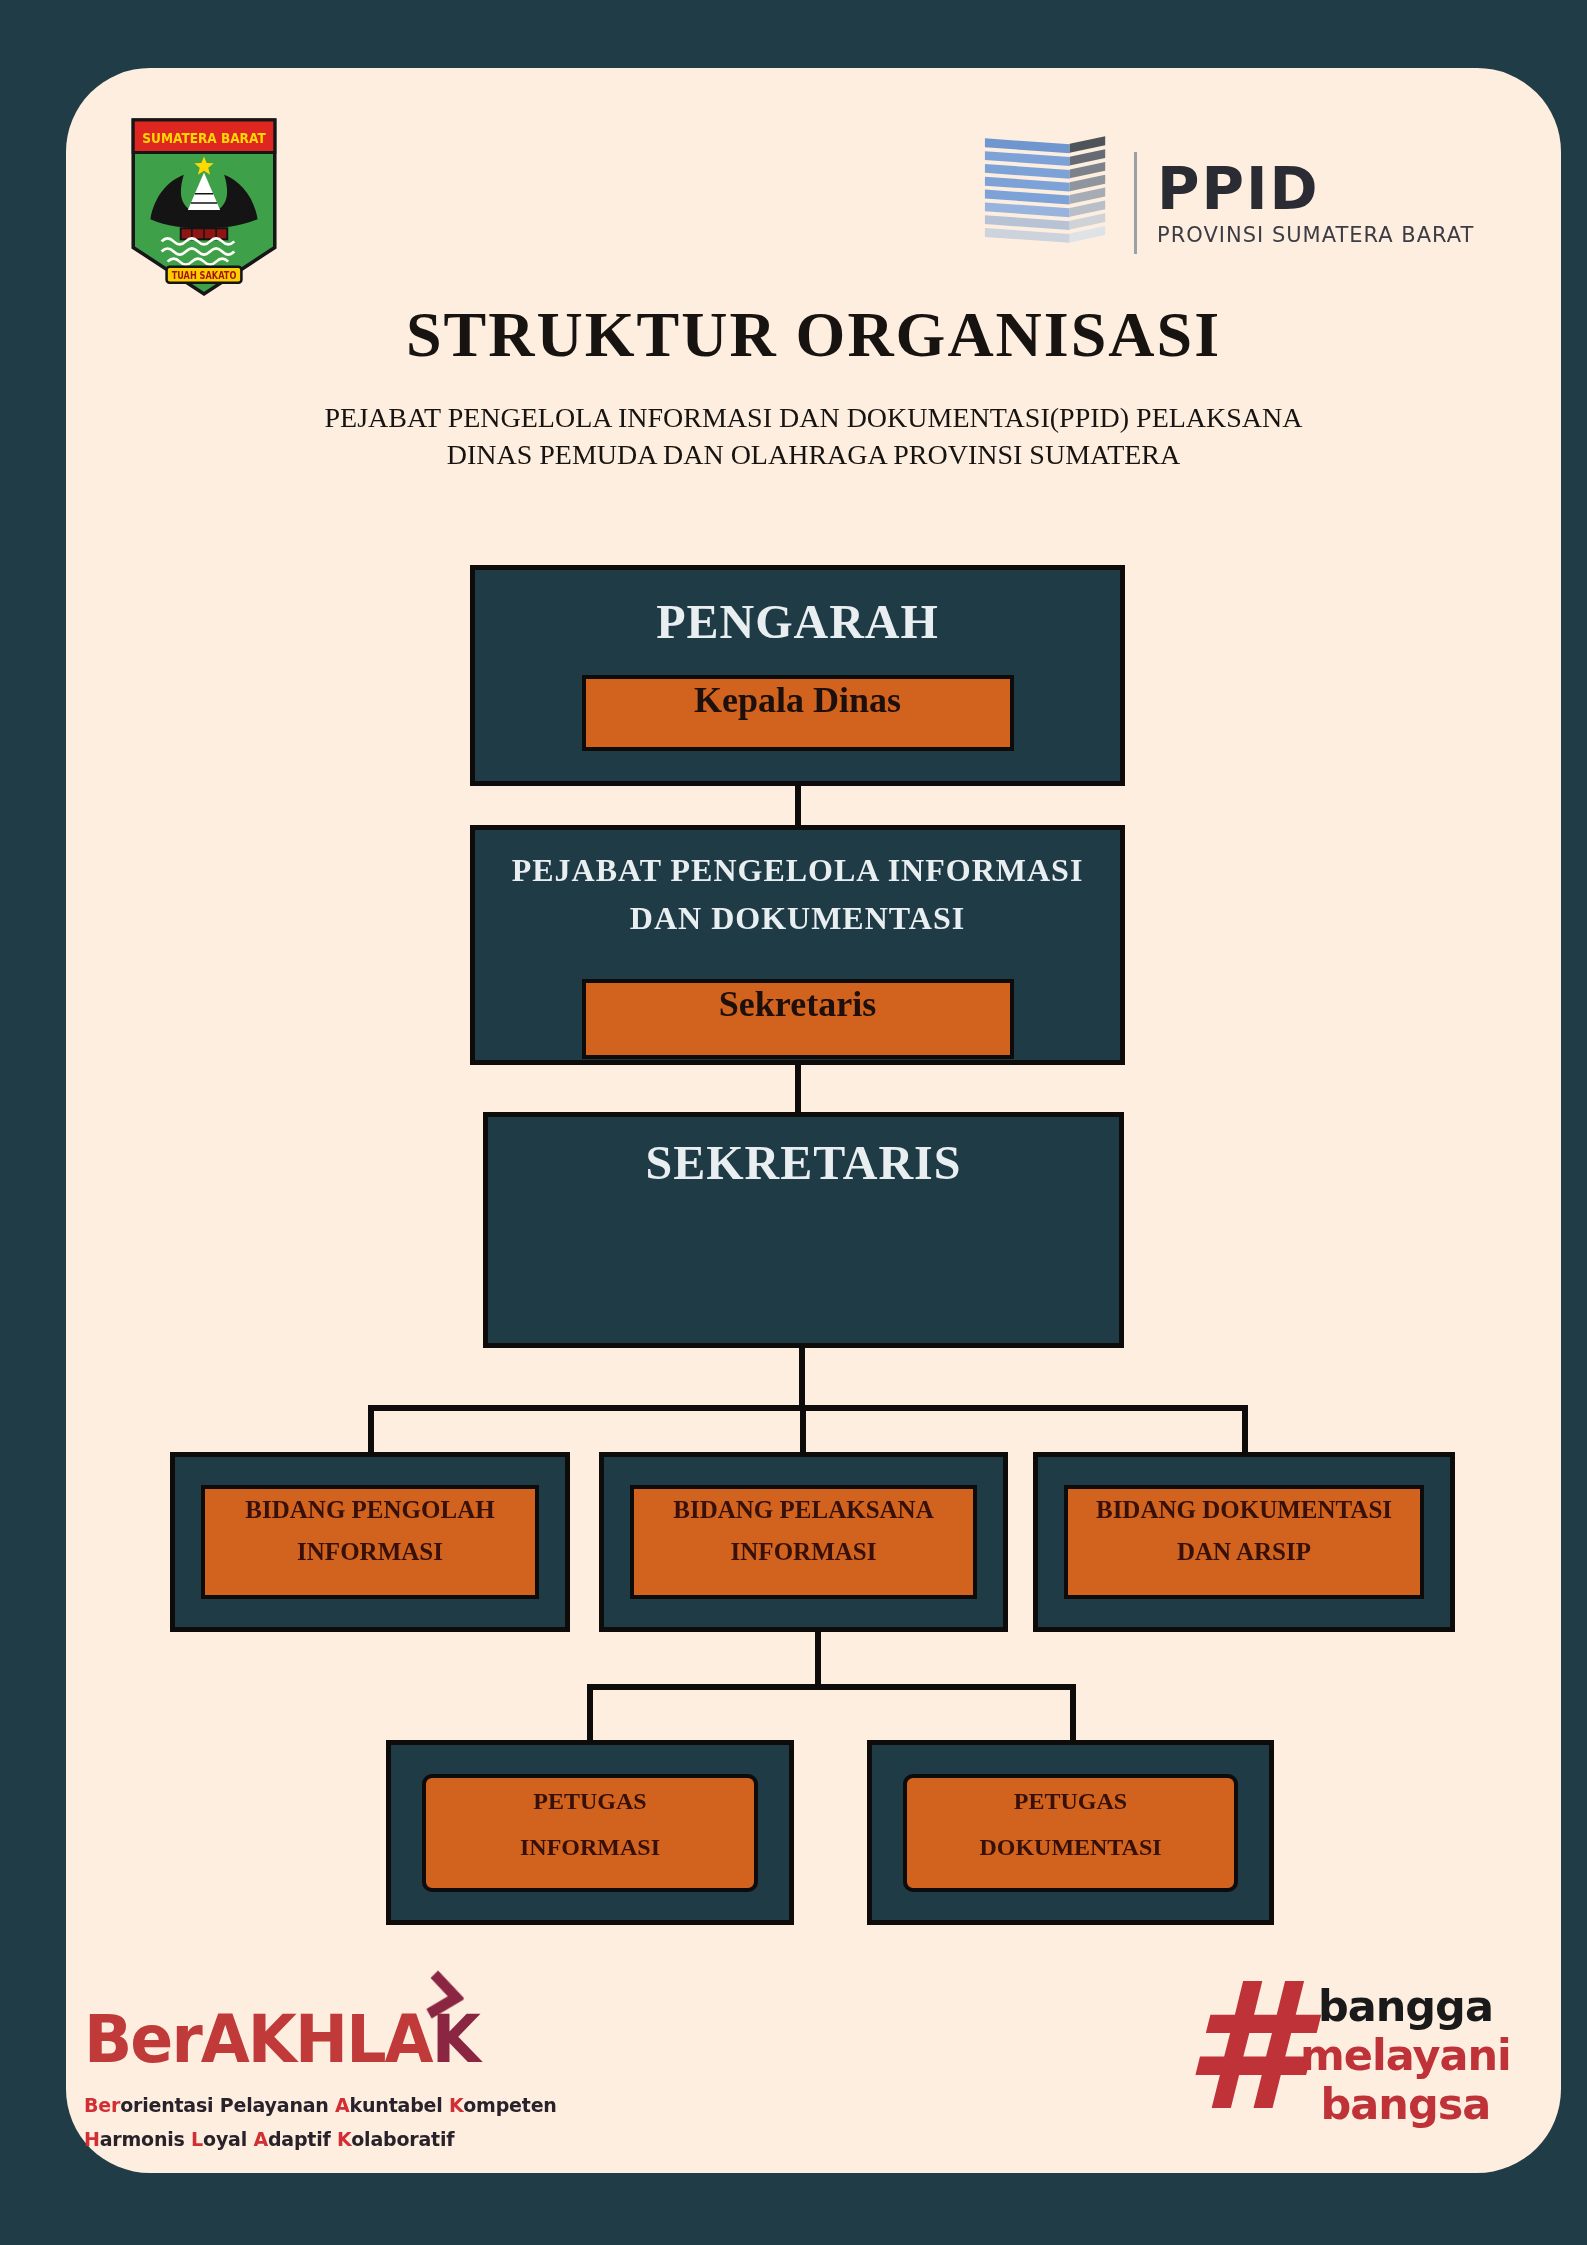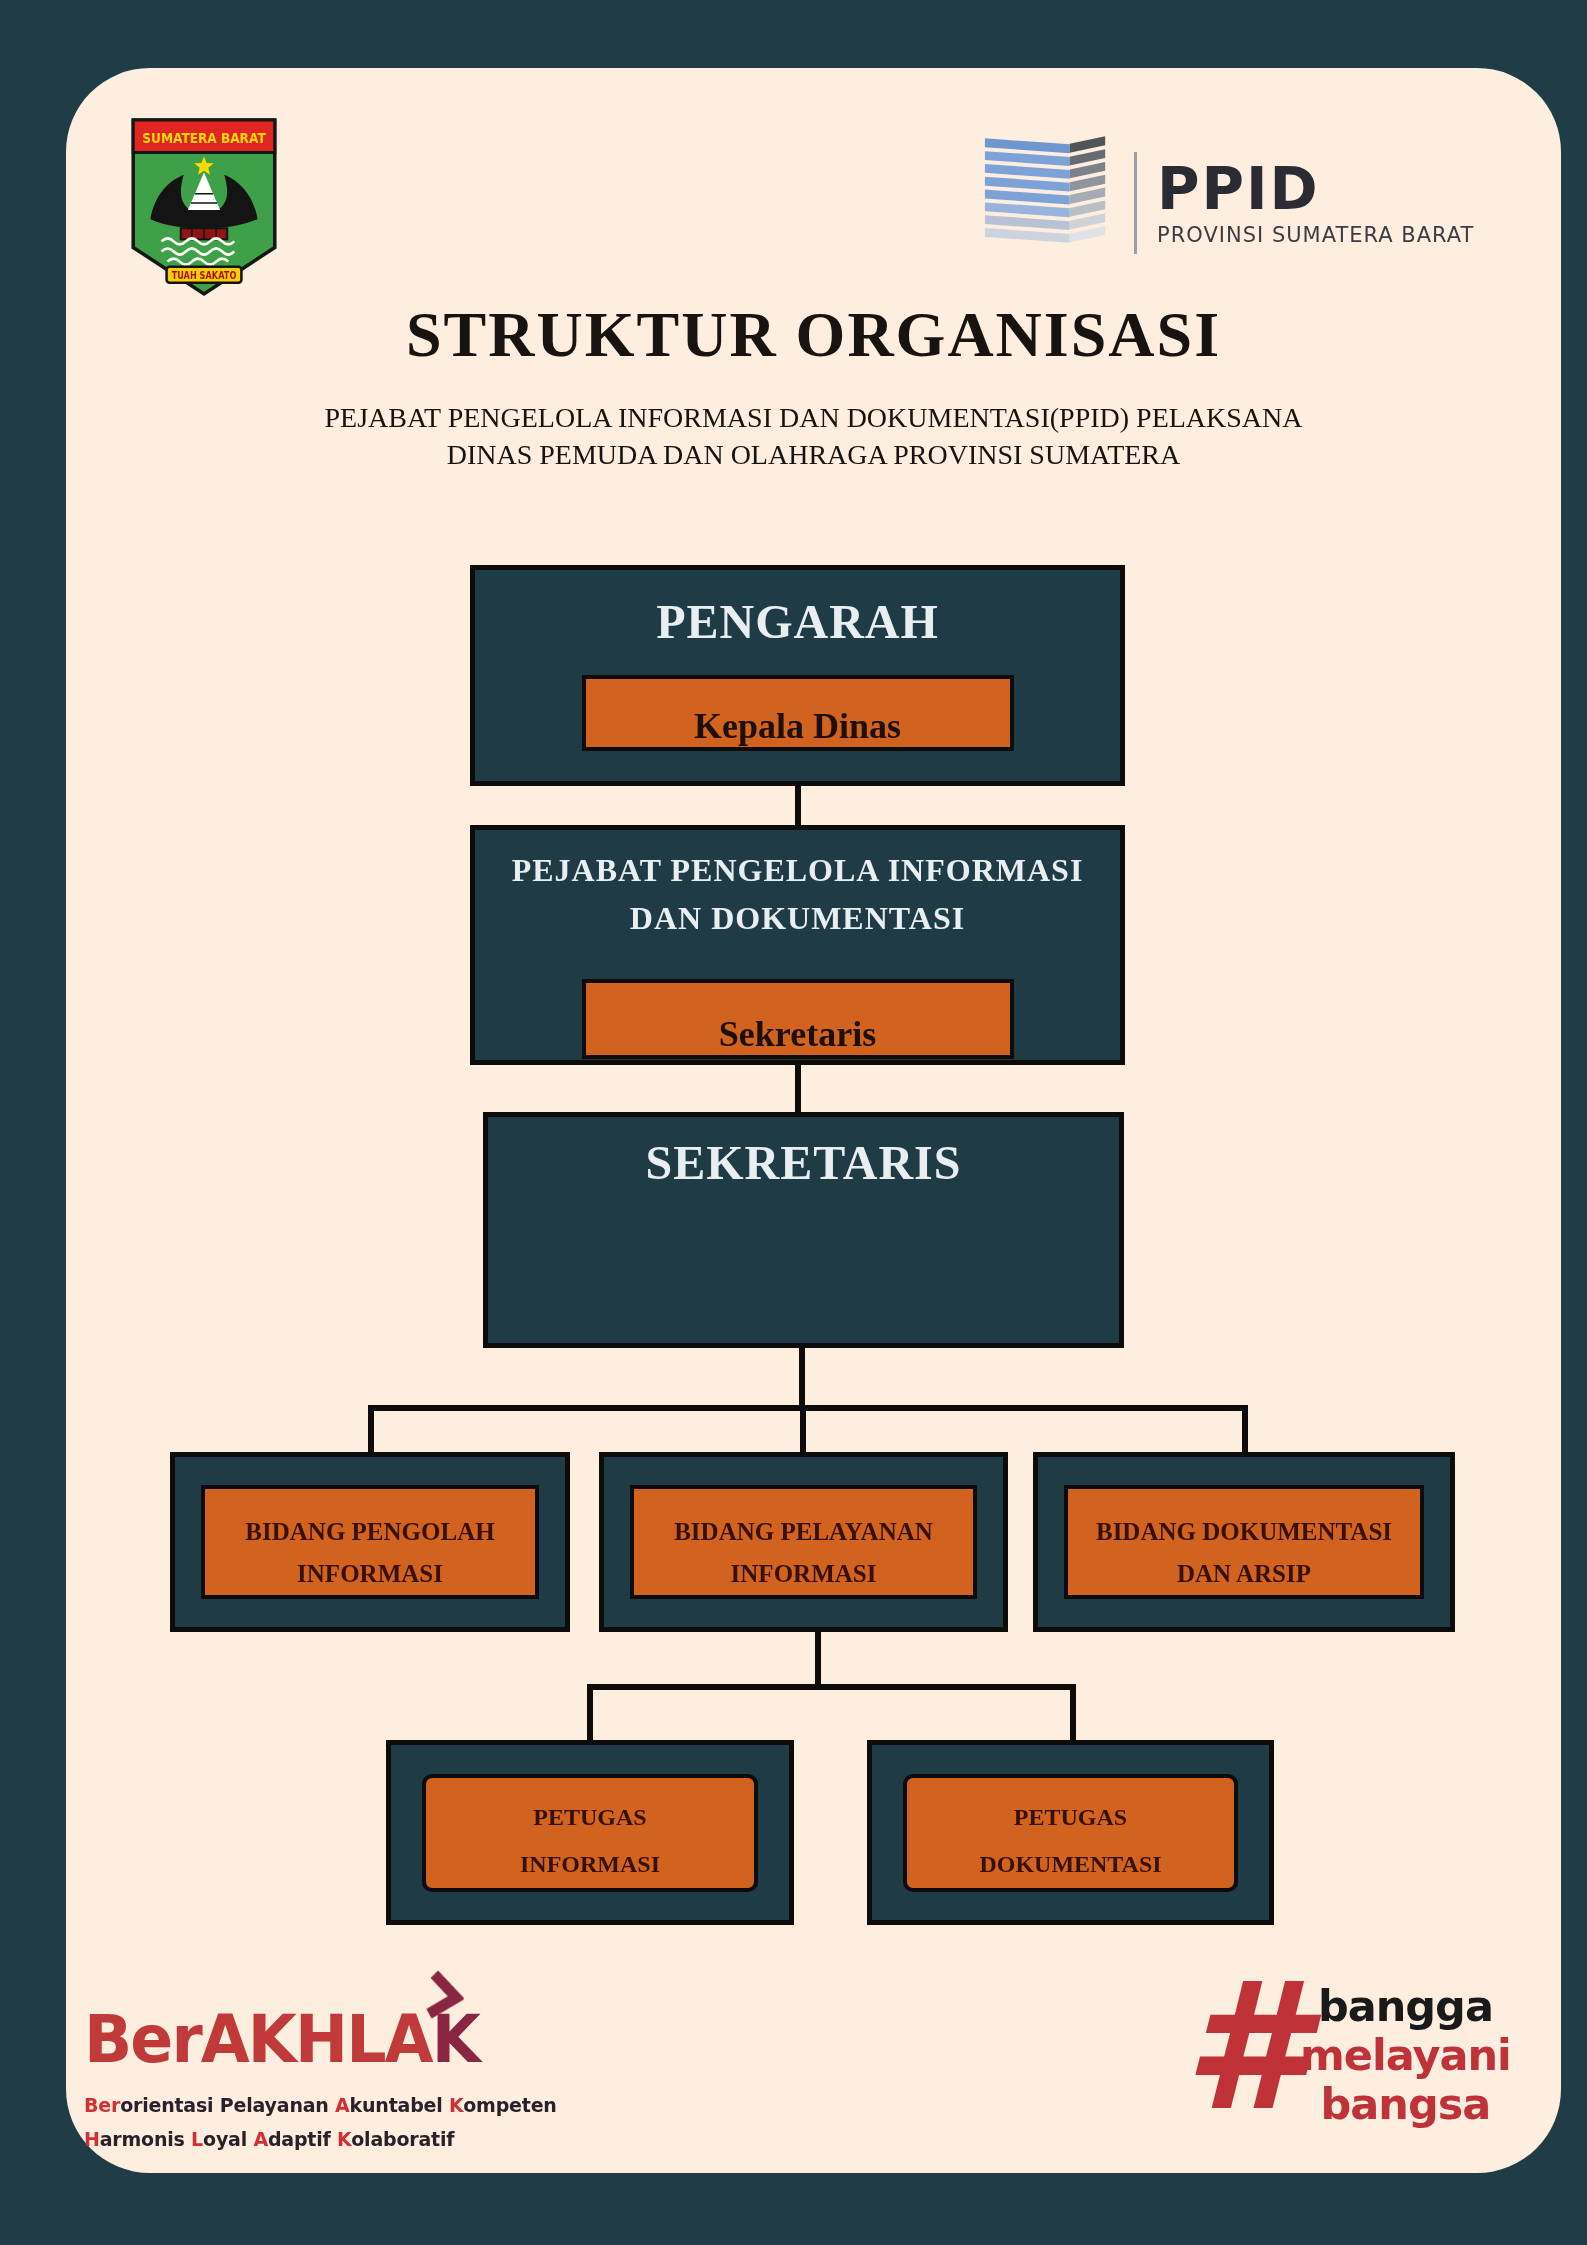--- a/index.html
+++ b/index.html
@@ -19,21 +19,21 @@
   .page-title{position:absolute;left:0;width:100%;top:298px;text-align:center;font-weight:bold;
               font-size:64px;color:#171310;letter-spacing:2px;}
   .page-subtitle{position:absolute;left:0;width:100%;top:400px;text-align:center;font-size:28px;
                  line-height:1.32;color:#171310;}
 
   
   .node{position:absolute;background:#1f3b46;border:5px solid #0d0c0a;box-sizing:border-box;
         display:flex;flex-direction:column;align-items:center;}
   .node-header{color:#e9eef1;font-weight:bold;text-align:center;letter-spacing:1px;}
   .role{background:#d2631e;border:4px solid #0d0c0a;box-sizing:border-box;color:#1d0f0b;
-        display:flex;flex-direction:column;justify-content:flex-end;text-align:center;font-weight:bold;}
+        display:flex;flex-direction:column;justify-content:flex-start;text-align:center;font-weight:bold;}
   .branch-role{color:#38100a;}
   .line{position:absolute;background:#0d0c0a;}
 
   #node-pengarah{left:470px;top:565px;width:655px;height:221px;}
   #node-pengarah .node-header{margin-top:24px;font-size:48px;}
   #node-pengarah .role{margin-top:26px;width:432px;height:76px;font-size:36px;}
 
   #node-ppid{left:470px;top:825px;width:655px;height:240px;gap:27px;}
   #node-ppid .node-header{margin-top:16px;font-size:32px;line-height:1.5;}
   #node-ppid .role{margin-top:10px;width:432px;height:80px;font-size:36px;}
@@ -167,21 +167,21 @@
   </div>
 
   <div class="node branch" id="branch-pengolah">
     <div class="role branch-role">
       <div>BIDANG PENGOLAH</div>
       <div>INFORMASI</div>
     </div>
   </div>
   <div class="node branch" id="branch-pelayanan">
     <div class="role branch-role">
-      <div>BIDANG PELAYANAN</div>
+      <div>BIDANG PELAKSANA</div>
       <div>INFORMASI</div>
     </div>
   </div>
   <div class="node branch" id="branch-dokumentasi">
     <div class="role branch-role">
       <div>BIDANG DOKUMENTASI</div>
       <div>DAN ARSIP</div>
     </div>
   </div>
 

